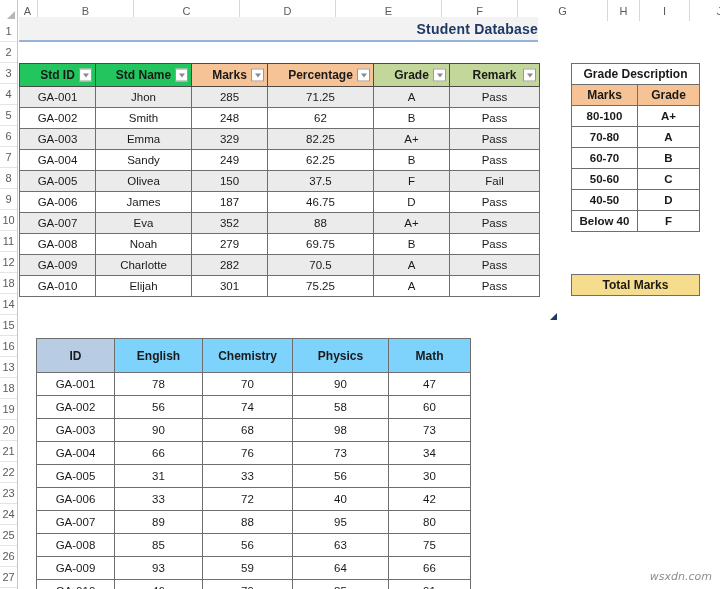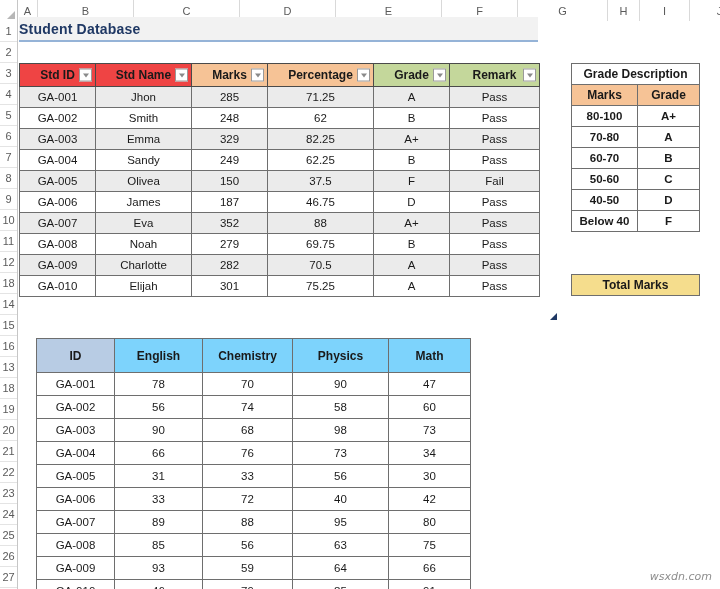--- a/index.html
+++ b/index.html
@@ -62,21 +62,21 @@
     display: flex; align-items: center; justify-content: center;
     background: #ffffff;
   }
 
   
   #title-banner {
     position: absolute; left: 19px; top: 17px;
     width: 519px; height: 25px;
     background: #f2f2f2;
     border-bottom: 2px solid #95b3d7;
-    display: flex; align-items: center; justify-content: flex-start;
+    display: flex; align-items: center; justify-content: flex-end;
   }
   #title-banner .t {
     font-size: 14px; font-weight: bold; color: #1f3864;
     letter-spacing: .2px;
   }
 
   
   table.xl {
     border-collapse: collapse;
     position: absolute;
@@ -96,21 +96,21 @@
 
   
   #main-table { left: 19px; top: 63px; }
   #main-table th {
     font-weight: bold;
     font-size: 12px;
     border: 1px solid #4a4a4a;
     position: relative;
     height: 23px;
   }
-  th.hd-blue   { background: #ef4444; }
+  th.hd-blue   { background: #22c55e; }
   th.hd-orange { background: #f6c396; }
   th.hd-green  { background: #c4d79b; }
   .filter-btn {
     position: absolute; right: 3px; top: 50%;
     transform: translateY(-50%);
     width: 13px; height: 13px;
     background: #ffffff;
     border: 1px solid #9a9a9a;
     display: flex; align-items: center; justify-content: center;
   }

